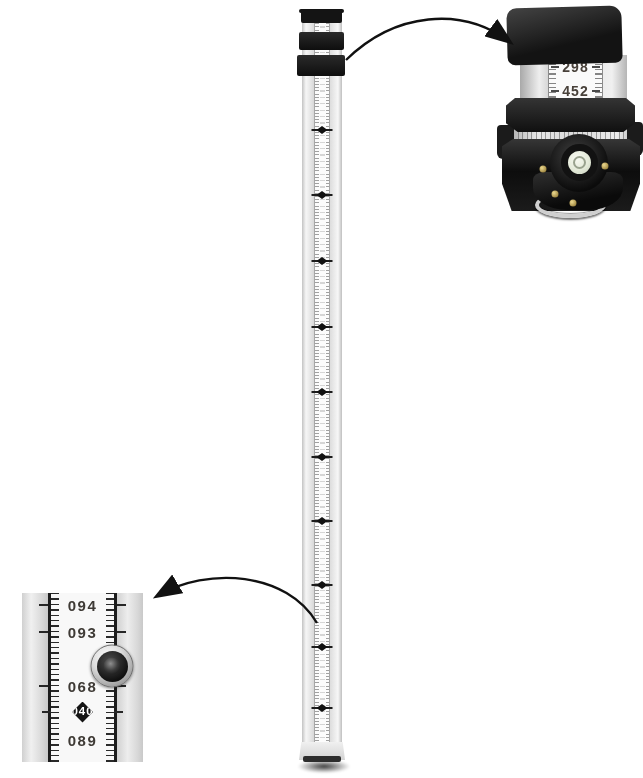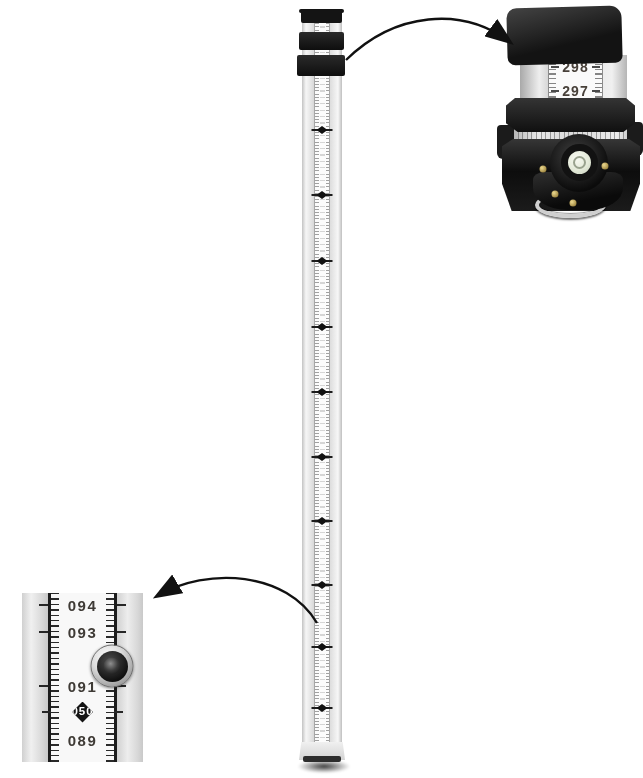--- a/index.html
+++ b/index.html
@@ -171,21 +171,21 @@
       <div class="tc-strip tc-strip-u">
         <div class="tk-l"></div>
         <div class="tk-r"></div>
         <div class="tc-row" style="top:12px">
           <span class="dash"></span>
           <span class="lbl">298</span>
           <span class="dash"></span>
         </div>
         <div class="tc-row" style="top:36px">
           <span class="dash"></span>
-          <span class="lbl">297</span>
+          <span class="lbl">452</span>
           <span class="dash"></span>
         </div>
       </div>
     </div>
     <div class="tc-cap"></div>
     <div class="tc-clamp1"></div>
     <div class="tc-midrod"></div>
     <div class="tc-tab-l"></div>
     <div class="tc-tab-r"></div>
     <div class="tc-clamp2"></div>
@@ -212,27 +212,27 @@
             <span class="num">094</span>
             <span class="dash"></span>
           </div>
           <div class="scale-row" style="top: 39px;">
             <span class="dash"></span>
             <span class="num">093</span>
             <span class="dash"></span>
           </div>
           <div class="scale-row" style="top: 93px;">
             <span class="dash"></span>
-            <span class="num">091</span>
+            <span class="num">068</span>
             <span class="dash"></span>
           </div>
           <div class="scale-row dmn" style="top: 119px;">
             <span class="dash"></span>
             <span class="dmd">
-              <b>050</b>
+              <b>040</b>
             </span>
             <span class="dash"></span>
           </div>
           <div class="scale-row" style="top: 147px; flex-direction: column;">
             <span class="dash"></span>
             <span class="num">089</span>
             <span class="dash"></span>
           </div>
           <div class="scale-row" style="top: 173px;">
             <span class="num">088</span>

